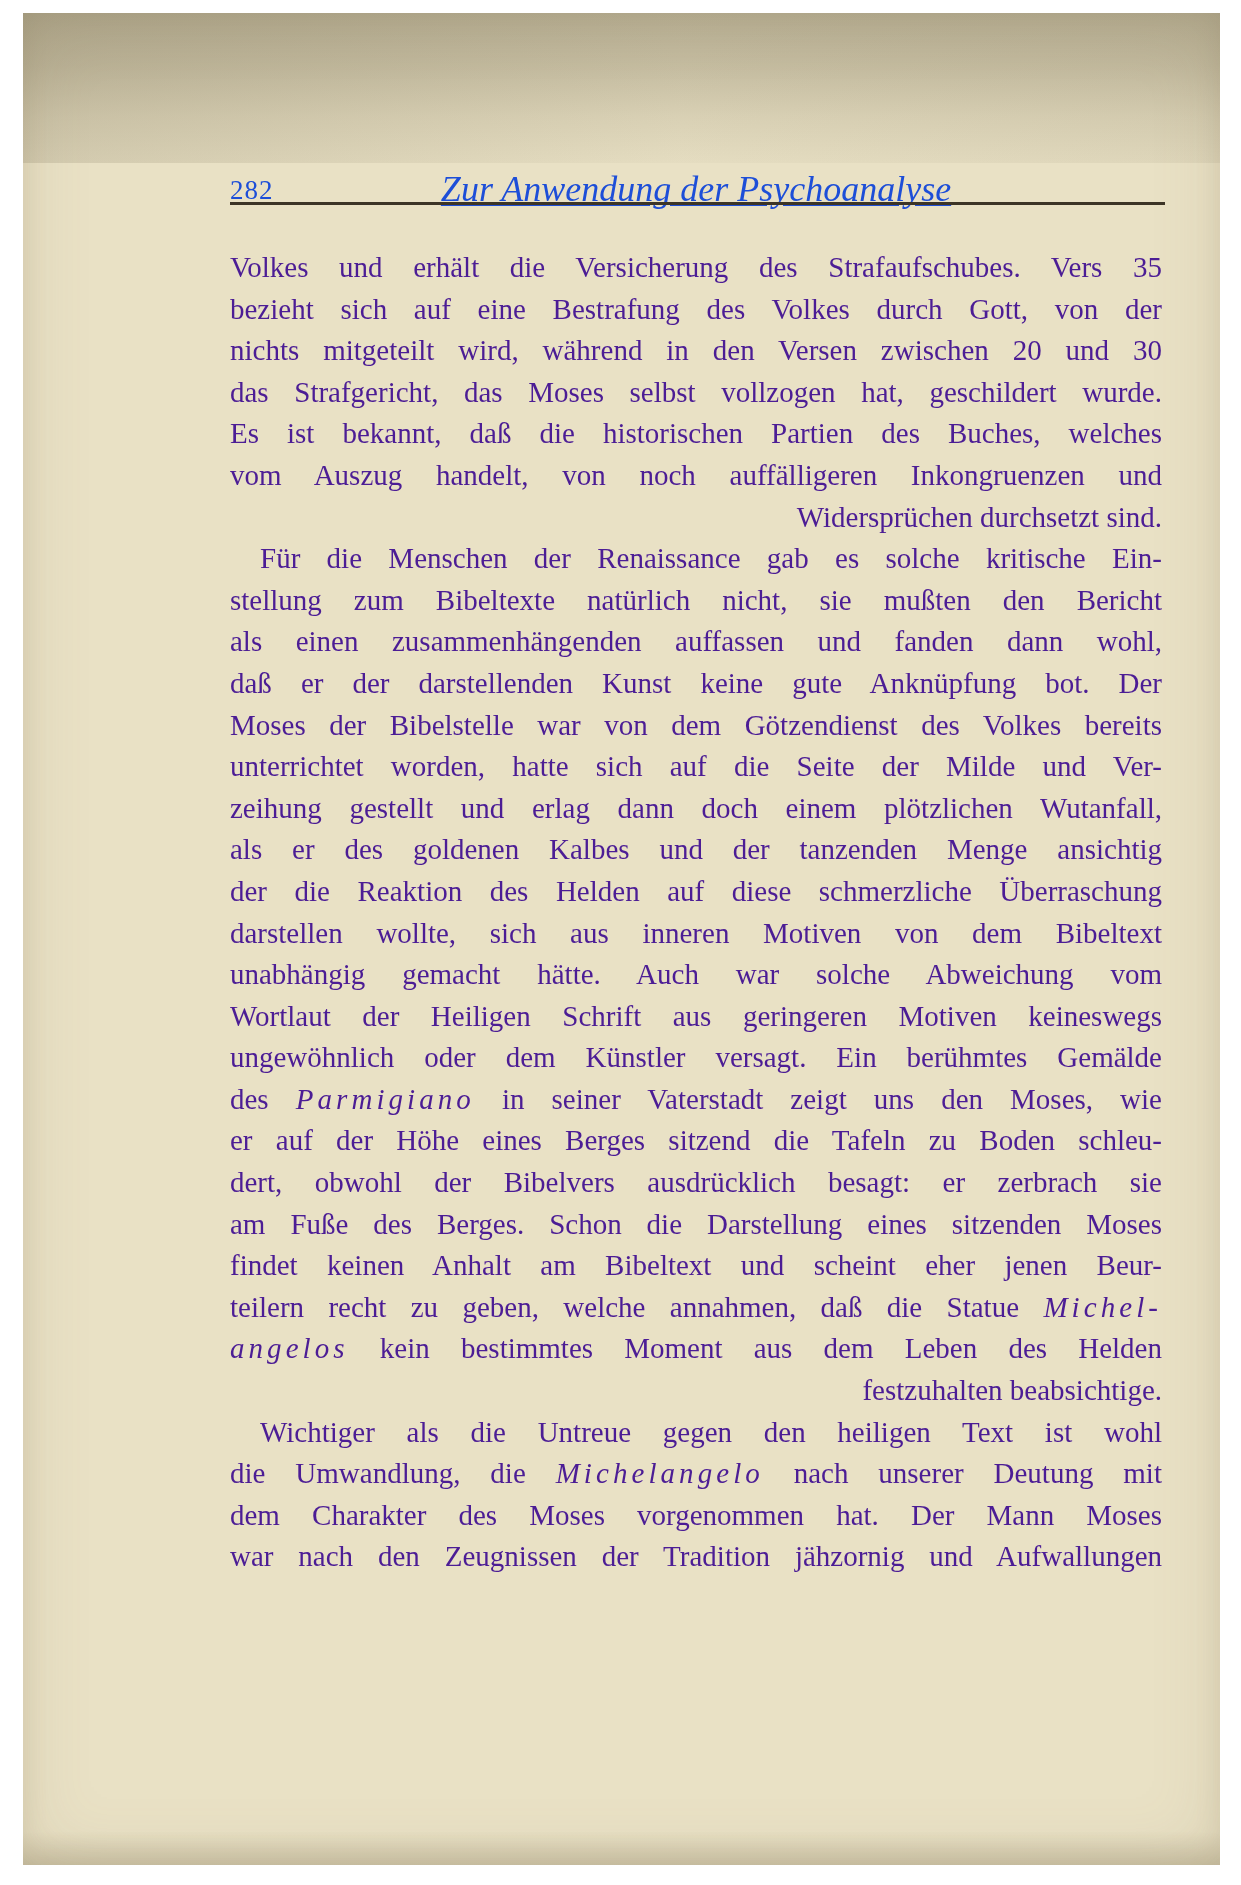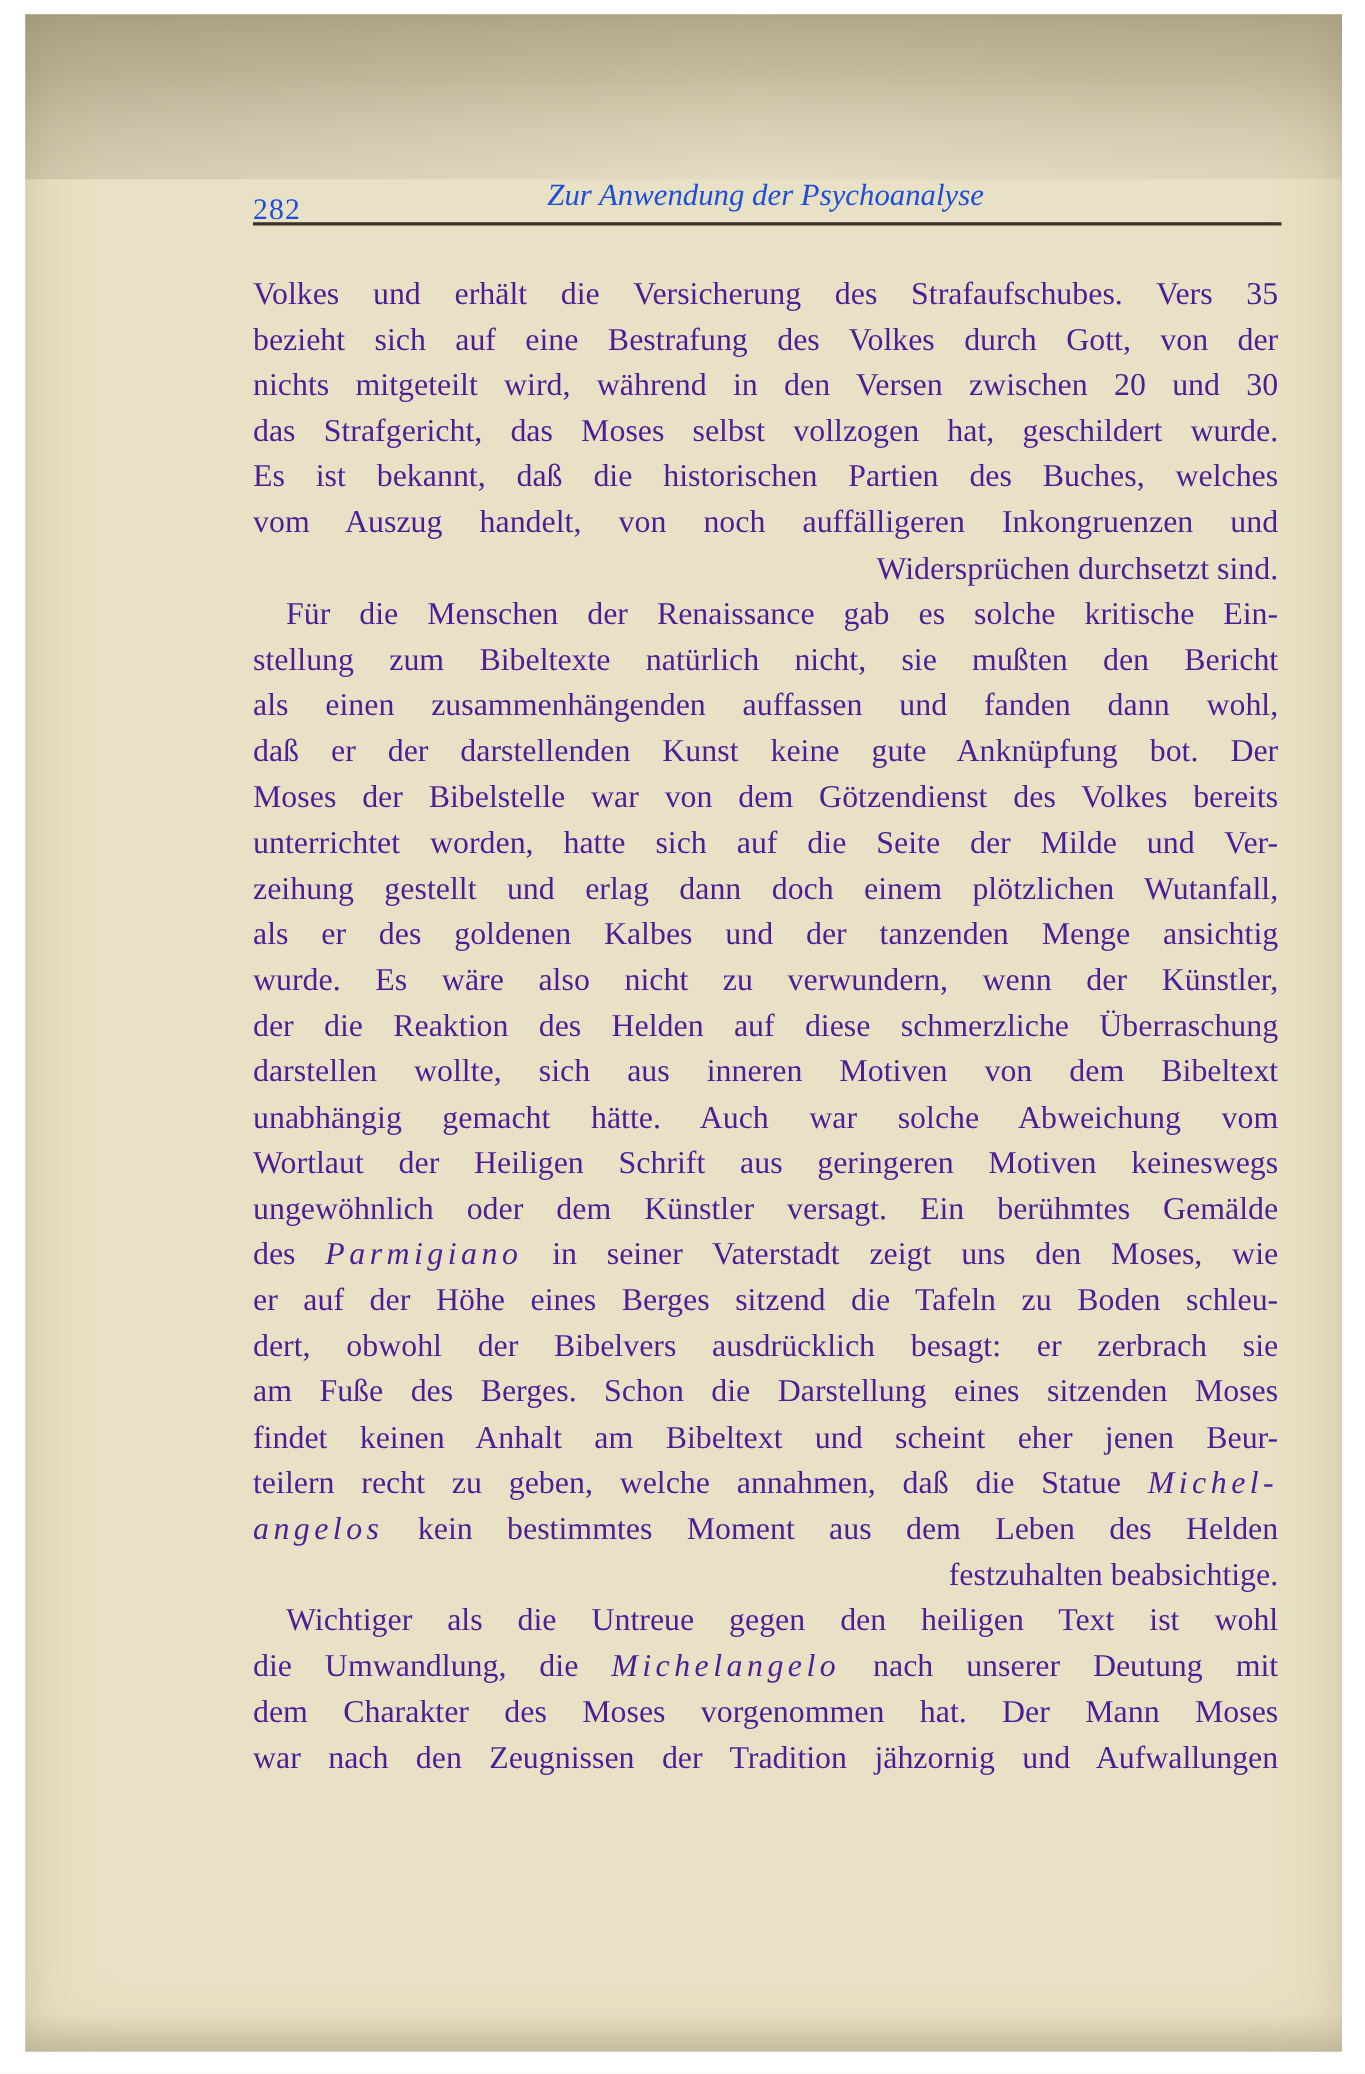--- a/index.html
+++ b/index.html
@@ -35,24 +35,24 @@
     position: absolute;
     top: 152px; left: 207px; width: 932px; height: 40px;
     color: #1d4ed8;
   }
   .page-num {
     position: absolute; left: 0; bottom: 0;
     font-size: 27px; line-height: 30px;
     letter-spacing: 1px;
   }
   .running-title {
-    position: absolute; left: 0; right: 0; bottom: 12px;
+    position: absolute; left: 0; right: 0; bottom: 1px;
     text-align: center;
     font-style: italic;
-    font-size: 28px; line-height: 30px;
+    font-size: 36px; line-height: 30px; text-decoration: underline;
   }
   .header-rule {
     position: absolute;
     top: 189px; left: 207px; width: 935px; height: 3px;
     background: #3c3426;
   }
   .text-block {
     position: absolute;
     top: 207px; left: 207px; width: 932px;
     color: #4c1d95;
@@ -90,21 +90,20 @@
       <div class="line justify"><span>vom Auszug handelt, von noch auffälligeren Inkongruenzen und</span></div>
       <div class="line"><span>Widersprüchen durchsetzt sind.</span></div>
       <div class="line justify indent"><span>Für die Menschen der Renaissance gab es solche kritische Ein-</span></div>
       <div class="line justify"><span>stellung zum Bibeltexte natürlich nicht, sie mußten den Bericht</span></div>
       <div class="line justify"><span>als einen zusammenhängenden auffassen und fanden dann wohl,</span></div>
       <div class="line justify"><span>daß er der darstellenden Kunst keine gute Anknüpfung bot. Der</span></div>
       <div class="line justify"><span>Moses der Bibelstelle war von dem Götzendienst des Volkes bereits</span></div>
       <div class="line justify"><span>unterrichtet worden, hatte sich auf die Seite der Milde und Ver-</span></div>
       <div class="line justify"><span>zeihung gestellt und erlag dann doch einem plötzlichen Wutanfall,</span></div>
       <div class="line justify"><span>als er des goldenen Kalbes und der tanzenden Menge ansichtig</span></div>
-      <div class="line justify"><span>wurde. Es wäre also nicht zu verwundern, wenn der Künstler,</span></div>
       <div class="line justify"><span>der die Reaktion des Helden auf diese schmerzliche Überraschung</span></div>
       <div class="line justify"><span>darstellen wollte, sich aus inneren Motiven von dem Bibeltext</span></div>
       <div class="line justify"><span>unabhängig gemacht hätte. Auch war solche Abweichung vom</span></div>
       <div class="line justify"><span>Wortlaut der Heiligen Schrift aus geringeren Motiven keineswegs</span></div>
       <div class="line justify"><span>ungewöhnlich oder dem Künstler versagt. Ein berühmtes Gemälde</span></div>
       <div class="line justify"><span>des </span><span class="sp">Parmigiano</span><span> in seiner Vaterstadt zeigt uns den Moses, wie</span></div>
       <div class="line justify"><span>er auf der Höhe eines Berges sitzend die Tafeln zu Boden schleu-</span></div>
       <div class="line justify"><span>dert, obwohl der Bibelvers ausdrücklich besagt: er zerbrach sie</span></div>
       <div class="line justify"><span>am Fuße des Berges. Schon die Darstellung eines sitzenden Moses</span></div>
       <div class="line justify"><span>findet keinen Anhalt am Bibeltext und scheint eher jenen Beur-</span></div>

